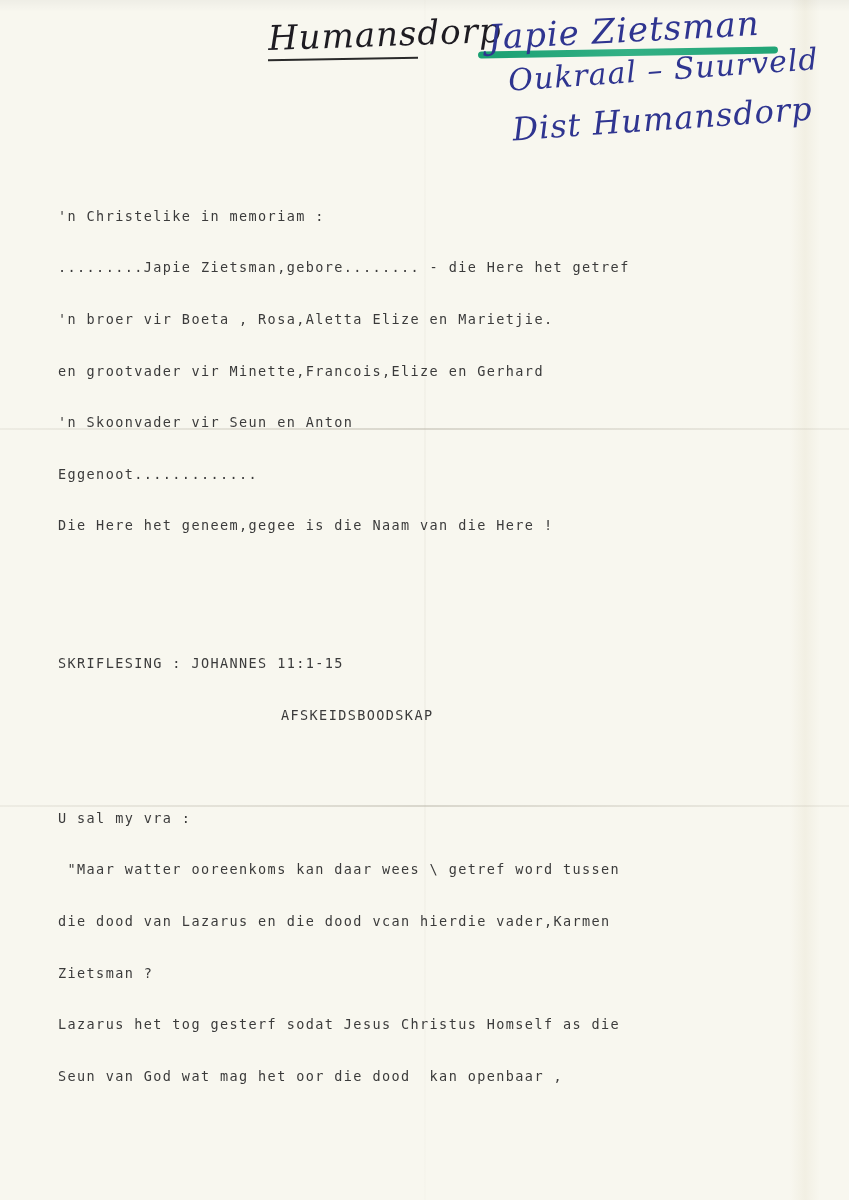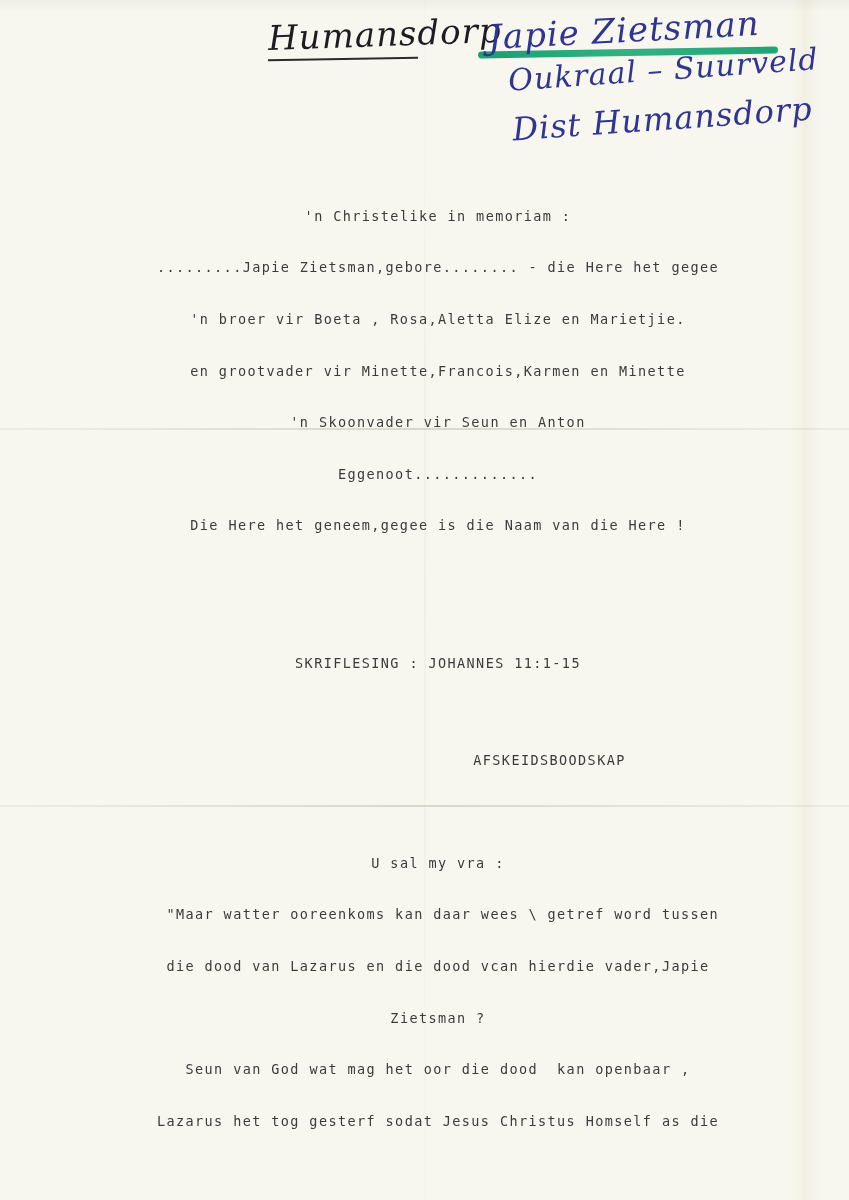--- a/index.html
+++ b/index.html
@@ -88,29 +88,27 @@
     font-size: 13.5px;
     line-height: 17.2px;
     color: #3b3b3b;
     letter-spacing: 1.4px;
     white-space: pre;
     font-weight: normal;
   }
   .typed .line {
     display: block;
     height: 17.2px;
-    text-align: center;
   }
   .typed .blank {
     display: block;
     height: 17.2px;
   }
   .typed .indent-title {
     padding-left: 223px;
-    margin-top: 45px;
   }
 </style>
 </head>
 <body>
 
 <div class="paper">
   <div class="crease" style="top:428px"></div>
   <div class="crease" style="top:805px"></div>
   <div class="crease v" style="left:424px; opacity:0.4"></div>
 </div>
@@ -119,38 +117,38 @@
 <div class="hw-black-underline"></div>
 
 <div class="green-mark"></div>
 <div class="hw hw-blue hw-name">Japie Zietsman</div>
 <div class="hw hw-blue hw-line2">Oukraal – Suurveld</div>
 <div class="hw hw-blue hw-line3">Dist Humansdorp</div>
 
 <div class="typed">
   <div>
     <span class="line">'n Christelike in memoriam :</span>
-    <span class="line">.........Japie Zietsman,gebore........ - die Here het gegee</span>
+    <span class="line">.........Japie Zietsman,gebore........ - die Here het getref</span>
     <span class="line">'n broer vir Boeta , Rosa,Aletta Elize en Marietjie.</span>
-    <span class="line">en grootvader vir Minette,Francois,Karmen en Minette</span>
+    <span class="line">en grootvader vir Minette,Francois,Elize en Gerhard</span>
     <span class="line">'n Skoonvader vir Seun en Anton</span>
     <span class="line">Eggenoot.............</span>
     <span class="line">Die Here het geneem,gegee is die Naam van die Here !</span>
   </div>
   <span class="blank"></span>
   <span class="line">SKRIFLESING : JOHANNES 11:1-15</span>
   <span class="line indent-title">AFSKEIDSBOODSKAP</span>
 
   <div>
     <span class="line">U sal my vra :</span>
     <span class="line"> "Maar watter ooreenkoms kan daar wees \ getref word tussen</span>
-    <span class="line">die dood van Lazarus en die dood vcan hierdie vader,Japie</span>
+    <span class="line">die dood van Lazarus en die dood vcan hierdie vader,Karmen</span>
     <span class="line">Zietsman ?</span>
+    <span class="line">Lazarus het tog gesterf sodat Jesus Christus Homself as die</span>
     <span class="line">Seun van God wat mag het oor die dood  kan openbaar ,</span>
-    <span class="line">Lazarus het tog gesterf sodat Jesus Christus Homself as die</span>
     
     
     
     
     
     
     
     
     
     

